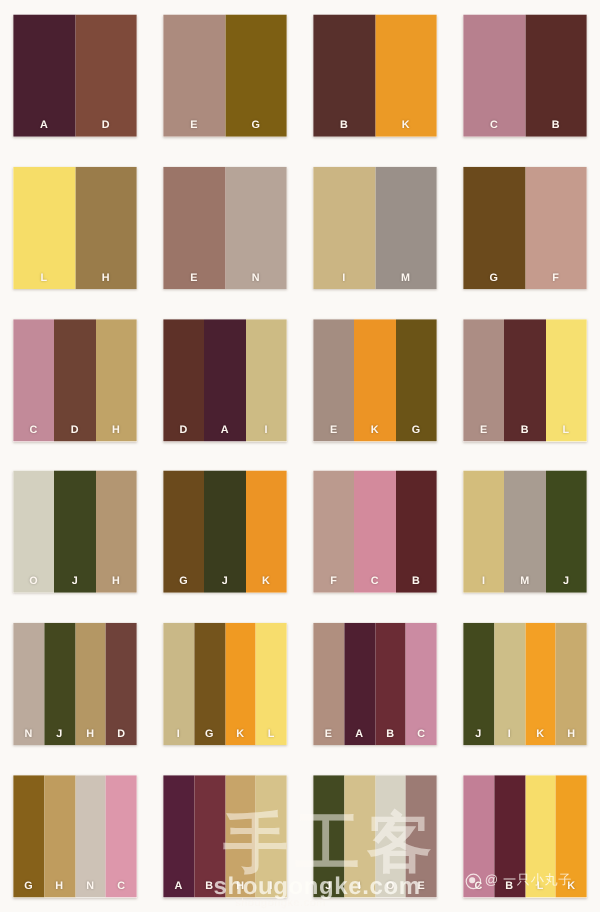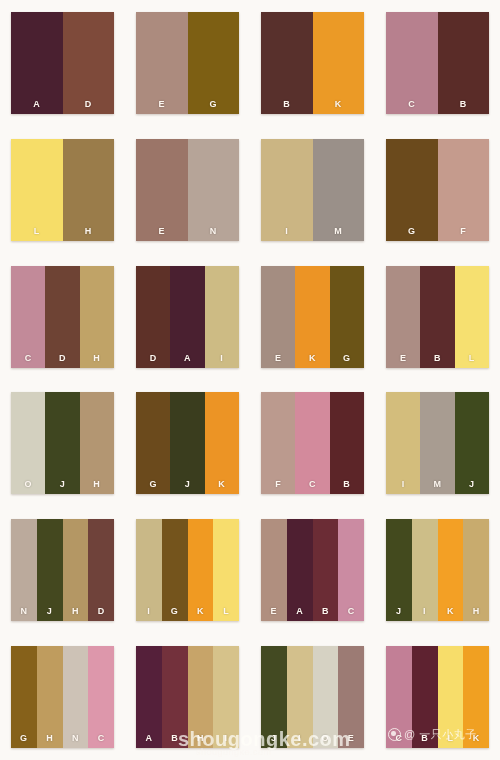--- a/index.html
+++ b/index.html
@@ -448,20 +448,21 @@
           <div class="stripe" style="background: rgb(247, 221, 106);">
             <span class="stripe-label">L</span>
           </div>
           <div class="stripe" style="background: rgb(240, 160, 34);">
             <span class="stripe-label">K</span>
           </div>
         </div>
       </div>
     </div>
 
+  <div class="wm-cjk">手工客</div>
   <div class="wm-domain">shougongke.com</div>
   <div class="wm-domain-small">shougongke.com</div>
   <div class="wm-weibo">
     <span class="weibo-eye"></span>
     <span>@ 一只小丸子</span>
   </div>
 
 </div>
 
 </body></html>

